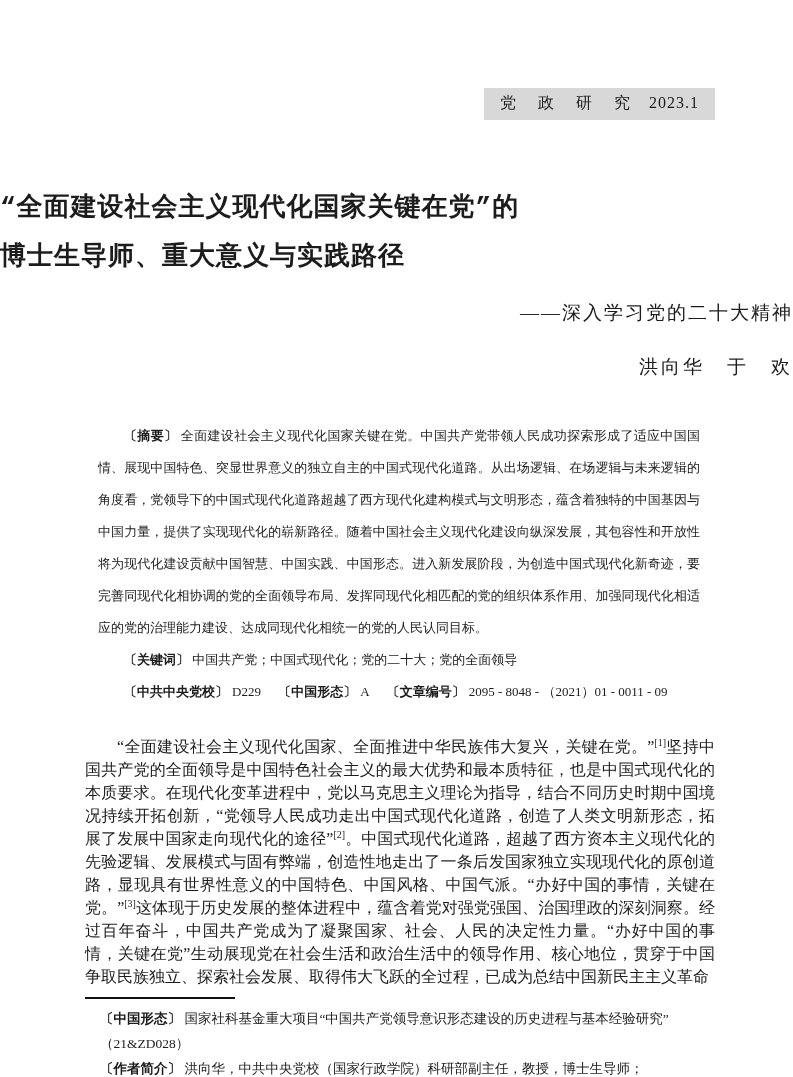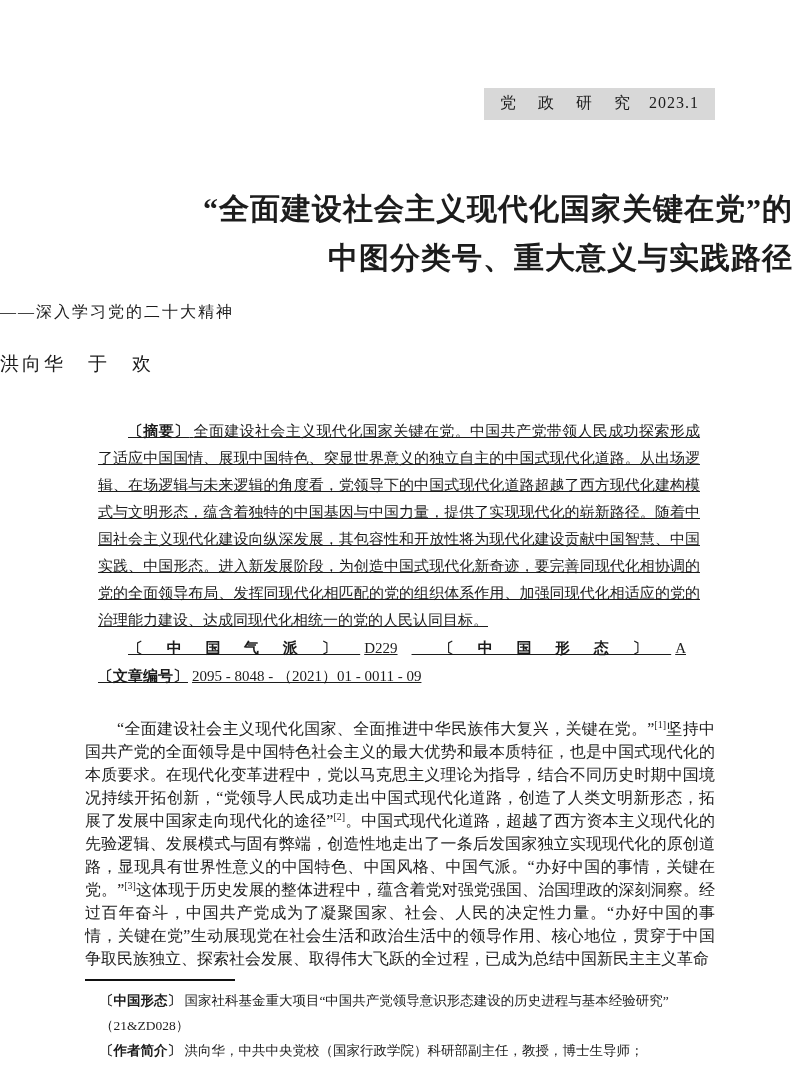--- a/index.html
+++ b/index.html
@@ -30,47 +30,46 @@
     font-size: 16px;
     font-family: "Liberation Serif", "DejaVu Serif", serif;
     white-space: nowrap;
   }
   .journal-box .jname { letter-spacing: 9px; }
   .journal-box .jissue { margin-left: 6px; letter-spacing: 1px; }
 
   
   .title {
     margin-top: 64px;
-    text-align: right;
-    font-family: Liberation Serif, serif;
+    text-align: left;
+    font-family: Liberation Mono, monospace;
     font-weight: bold;
-    font-size: 30px;
+    font-size: 26px;
     line-height: 49px;
     letter-spacing: 1px;
   }
   .subtitle {
     margin-top: 18px;
-    text-align: left;
-    font-size: 16px;
+    text-align: right;
+    font-size: 19px;
     letter-spacing: 2px;
   }
   .authors {
     margin-top: 28px;
-    text-align: left;
+    text-align: right;
     font-size: 19px;
     letter-spacing: 3px;
   }
 
   
   .meta-block {
     margin: 40px 93px 0 98px;
-    font-size: 15px;
-    line-height: 27px;
+    font-size: 13px;
+    line-height: 32px;
     text-align: justify;
-    text-decoration: underline;
   }
   .meta-block .abstract { text-indent: 2em; margin: 0; }
   .meta-block .kw-line, .meta-block .clc-line { text-indent: 2em; }
   .meta-label {
     font-family: "Liberation Sans", "DejaVu Sans", sans-serif;
     font-weight: bold;
   }
   .clc-line .pair { margin-right: 14px; white-space: nowrap; }
   .clc-line .pair:last-child { margin-right: 8px; }
   .clc-line .val { margin-left: 4px; }
@@ -113,34 +112,38 @@
 
   <div class="header-row">
     <div class="journal-box">
       <span class="jname">党 政 研 究</span>
       <span class="jissue">2023.1</span>
     </div>
   </div>
 
   <h1 class="title">
     <span>“全面建设社会主义现代化国家关键在党”的</span><br>
-    <span>中图分类号、重大意义与实践路径</span>
+    <span>博士生导师、重大意义与实践路径</span>
   </h1>
 
   <div class="subtitle">——深入学习党的二十大精神</div>
 
   <div class="authors">洪向华　于　欢</div>
 
   <div class="meta-block">
     <p class="abstract">
       <span class="meta-label">〔摘要〕</span>
       <span>全面建设社会主义现代化国家关键在党。中国共产党带领人民成功探索形成了适应中国国情、展现中国特色、突显世界意义的独立自主的中国式现代化道路。从出场逻辑、在场逻辑与未来逻辑的角度看，党领导下的中国式现代化道路超越了西方现代化建构模式与文明形态，蕴含着独特的中国基因与中国力量，提供了实现现代化的崭新路径。随着中国社会主义现代化建设向纵深发展，其包容性和开放性将为现代化建设贡献中国智慧、中国实践、中国形态。进入新发展阶段，为创造中国式现代化新奇迹，要完善同现代化相协调的党的全面领导布局、发挥同现代化相匹配的党的组织体系作用、加强同现代化相适应的党的治理能力建设、达成同现代化相统一的党的人民认同目标。</span>
     </p>
+    <div class="kw-line">
+      <span class="meta-label">〔关键词〕</span>
+      <span>中国共产党；中国式现代化；党的二十大；党的全面领导</span>
+    </div>
     <div class="clc-line">
-      <span class="pair"><span class="meta-label">〔中国气派〕</span><span class="val">D229</span></span>
+      <span class="pair"><span class="meta-label">〔中共中央党校〕</span><span class="val">D229</span></span>
       <span class="pair"><span class="meta-label">〔中国形态〕</span><span class="val">A</span></span>
       <span class="pair"><span class="meta-label">〔文章编号〕</span><span class="val">2095 - 8048 - （2021）01 - 0011 - 09</span></span>
     </div>
   </div>
 
   <p class="body-text"><span>“全面建设社会主义现代化国家、全面推进中华民族伟大复兴，关键在党。”</span><sup class="ref">[1]</sup><span>坚持中国共产党的全面领导是中国特色社会主义的最大优势和最本质特征，也是中国式现代化的本质要求。在现代化变革进程中，党以马克思主义理论为指导，结合不同历史时期中国境况持续开拓创新，“党领导人民成功走出中国式现代化道路，创造了人类文明新形态，拓展了发展中国家走向现代化的途径”</span><sup class="ref">[2]</sup><span>。中国式现代化道路，超越了西方资本主义现代化的先验逻辑、发展模式与固有弊端，创造性地走出了一条后发国家独立实现现代化的原创道路，显现具有世界性意义的中国特色、中国风格、中国气派。“办好中国的事情，关键在党。”</span><sup class="ref">[3]</sup><span>这体现于历史发展的整体进程中，蕴含着党对强党强国、治国理政的深刻洞察。经过百年奋斗，中国共产党成为了凝聚国家、社会、人民的决定性力量。“办好中国的事情，关键在党”生动展现党在社会生活和政治生活中的领导作用、核心地位，贯穿于中国争取民族独立、探索社会发展、取得伟大飞跃的全过程，已成为总结中国新民主主义革命</span></p>
 
   <div class="footnote-sep"></div>
 
   <div class="footnotes">

